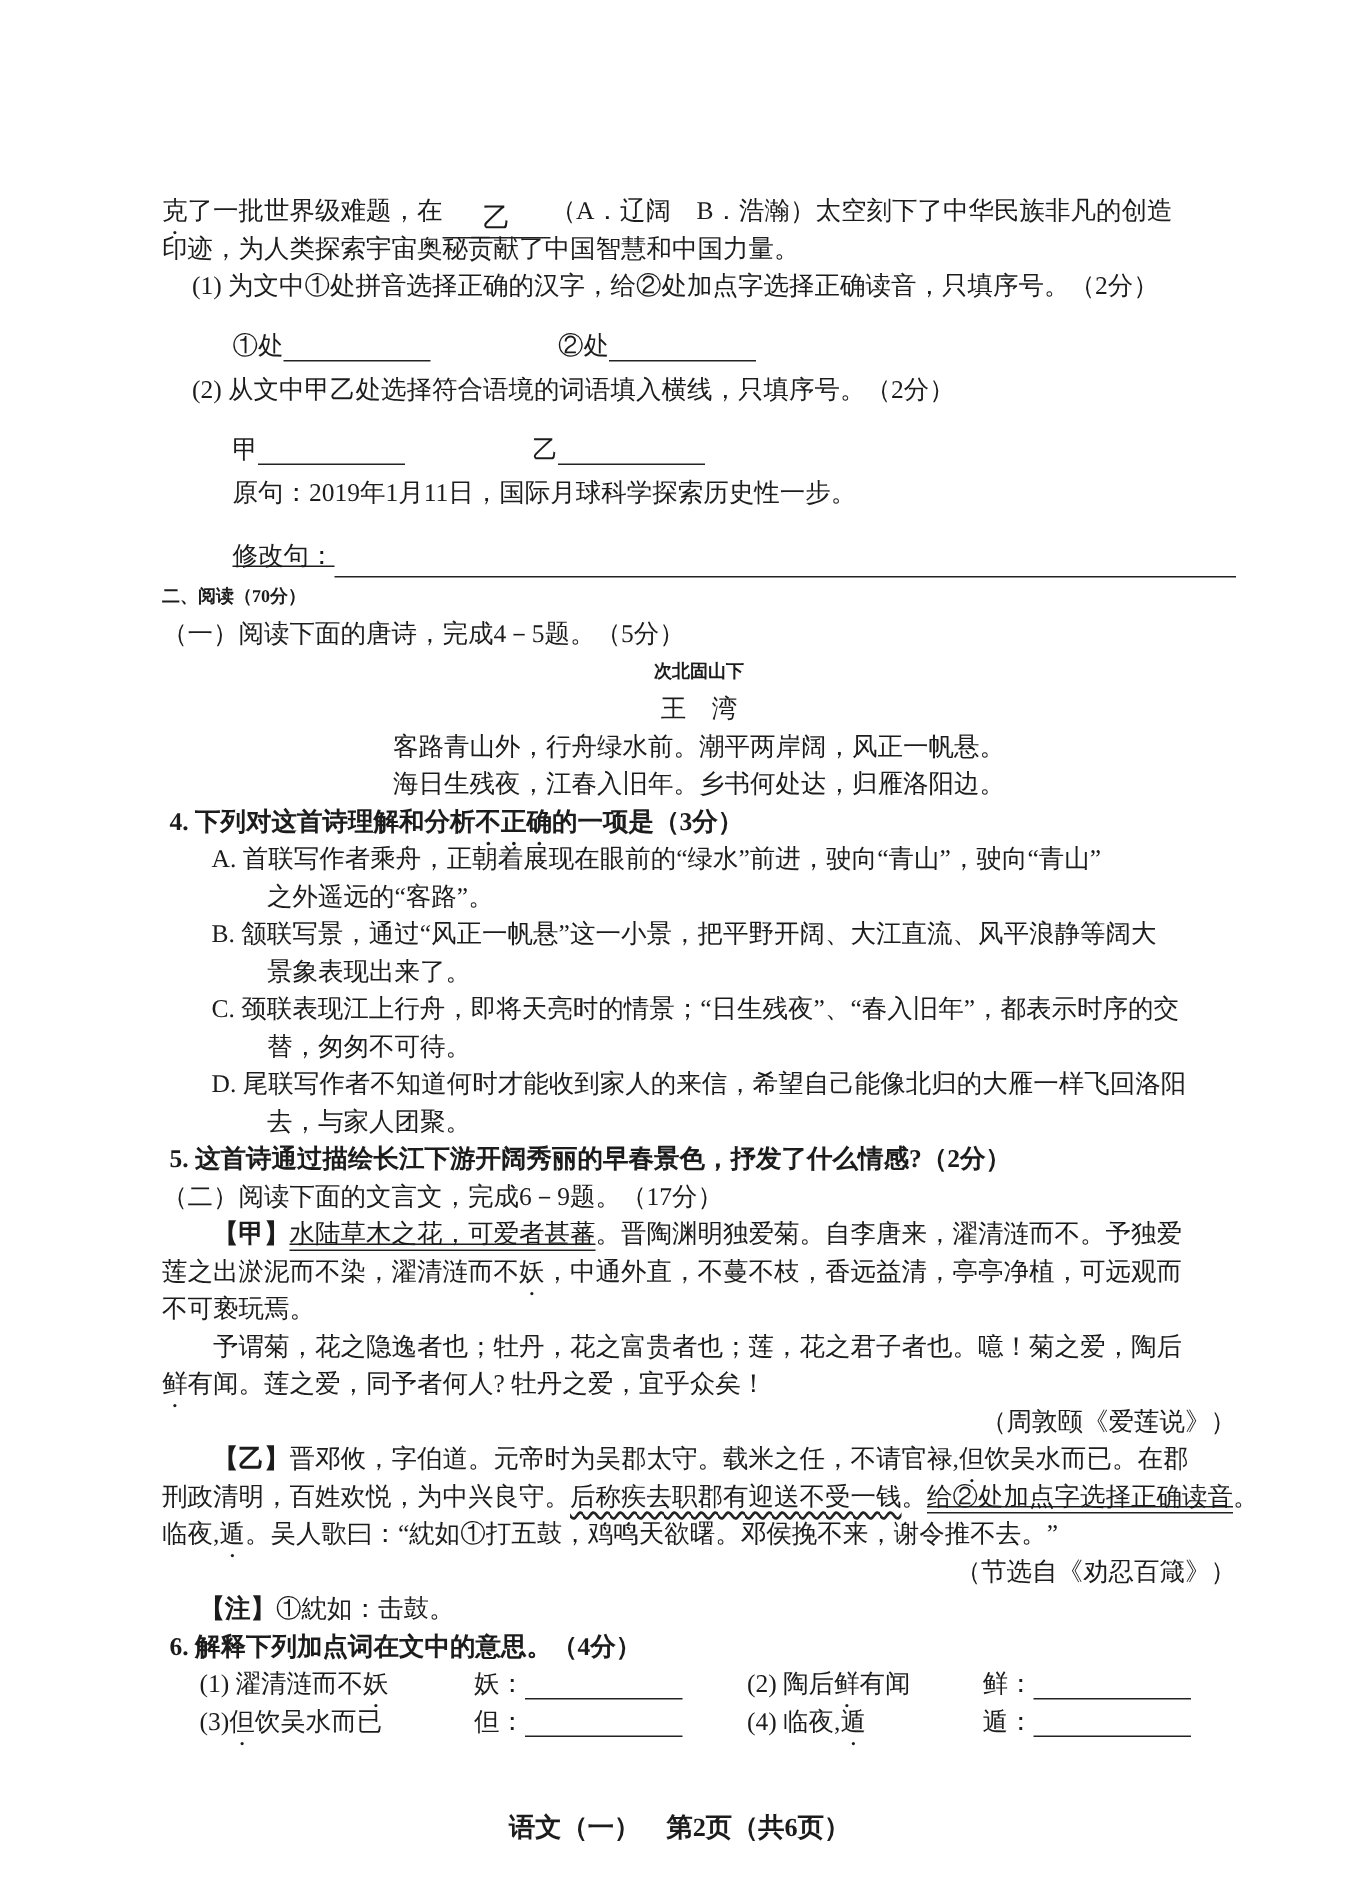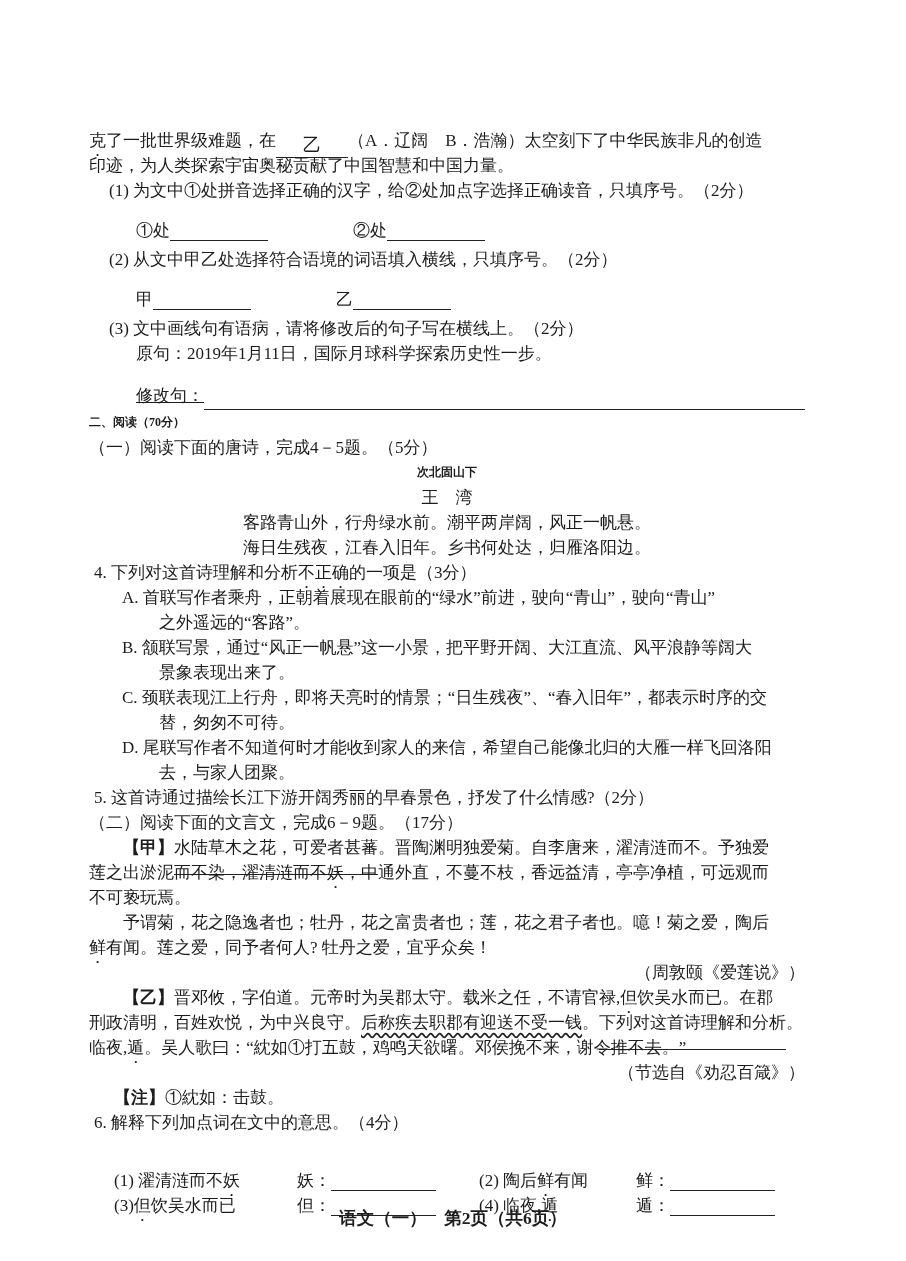--- a/index.html
+++ b/index.html
@@ -1,65 +1,64 @@
 <!DOCTYPE html>
 <html><head>
 <meta charset="utf-8">
 <style>
   html,body{margin:0;padding:0;}
   body{
     width:906px;height:1261px;position:relative;background:#ffffff;
     font-family:"Liberation Serif","DejaVu Serif",serif;
     color:#1c1c1c;
   }
-  #paper{position:absolute;left:89px;top:128px;width:716px;}
+  #paper{position:absolute;left:108px;top:128px;width:716px;}
   .line{height:25px;line-height:25px;font-size:17px;white-space:nowrap;}
   .tall{height:31px;line-height:29px;margin-top:13px;}
   .b{margin-left:0;}
-  .i0{margin-left:5px;}
+  .i0{margin-left:5px;font-weight:bold;}
   .i1{margin-left:20px;}
   .i2{margin-left:47px;}
   .opt{margin-left:33px;}
   .optc{margin-left:70px;}
   .ind{text-indent:34px;}
   .note{margin-left:25px;}
   .center{text-align:center;}
   .right{text-align:right;}
   .bold{font-weight:bold;}
   .fs18{font-size:12px;}
   .bd{font-weight:bold;}
   .flexline{display:flex;align-items:flex-end;text-decoration:underline;}
   .flexline span{flex:0 0 auto;}
-  .ul{border-bottom:1.2px solid #222;padding-bottom:17px;}
+  .ul{border-bottom:1.2px solid #222;padding-bottom:1px;text-decoration:underline;}
   .wavy{text-decoration-line:underline;text-decoration-style:wavy;text-decoration-color:#222;text-underline-offset:4px;font-family:Liberation Mono, monospace;}
   .em{-webkit-text-emphasis:filled dot;-webkit-text-emphasis-position:under right;
       text-emphasis:filled dot;text-emphasis-position:under right;}
   .blank{display:inline-block;border-bottom:1.2px solid #222;height:18px;vertical-align:-5px;}
   .wm{width:98px;}
   .wl{width:105px;}
   .wfill{flex:1 1 auto !important;}
   .gap{display:inline-block;width:85px;}
   .labelblank{display:inline-block;width:72px;text-align:center;border-bottom:1.4px solid #222;
       height:23px;vertical-align:-5px;font-size:18.5px;line-height:22px;}
   .q6row{display:grid;grid-template-columns:183px 182px 157px 1fr;margin-left:25px;}
-  .q6row .cell{white-space:nowrap;margin-top:33px;}
+  .q6row .cell{white-space:nowrap;}
   #footer{position:absolute;left:0;top:1206px;width:906px;text-align:center;
       font-weight:bold;font-size:17.5px;}
 </style>
 </head>
 <body>
 
 <div id="paper">
     <div class="line b"><span class="em">克</span><span class="">了一批世界级难题，在</span><span class="labelblank">乙</span><span class="">（A．辽阔　B．浩瀚）太空刻下了中华民族非凡的创造</span></div>
     <div class="line b"><span class="">印迹，为人类探索宇宙奥秘贡献了中国智慧和中国力量。</span></div>
     <div class="line i1"><span class="">(1) 为文中①处拼音选择正确的汉字，给②处加点字选择正确读音，只填序号。（2分）</span></div>
     <div class="line i2 tall"><span class="">①处</span><span class="blank wm"></span><span class="gap"></span><span class="">②处</span><span class="blank wm"></span></div>
     <div class="line i1"><span class="">(2) 从文中甲乙处选择符合语境的词语填入横线，只填序号。（2分）</span></div>
     <div class="line i2 tall"><span class="">甲</span><span class="blank wm"></span><span class="gap"></span><span class="">乙</span><span class="blank wm"></span></div>
-    <div class="line i1"><span class="">(3) 文中画线句有语病，请将修改后的句子写在横线上。（2分）</span></div>
     <div class="line i2"><span class="">原句：2019年1月11日，国际月球科学探索历史性一步。</span></div>
     <div class="line i2 tall flexline">
       <span class="">修改句：</span>
       <span class="blank wfill"></span>
     </div>
     <div class="line b bold fs18"><span class="">二、阅读（70分）</span></div>
     <div class="line b"><span class="">（一）阅读下面的唐诗，完成4－5题。（5分）</span></div>
     <div class="line center bold fs18"><span class="">次北固山下</span></div>
     <div class="line center"><span class="">王　湾</span></div>
     <div class="line center"><span class="">客路青山外，行舟绿水前。潮平两岸阔，风正一帆悬。</span></div>
@@ -75,21 +74,21 @@
     <div class="line optc"><span class="">去，与家人团聚。</span></div>
     <div class="line i0"><span class="">5. 这首诗通过描绘长江下游开阔秀丽的早春景色，抒发了什么情感?（2分）</span></div>
     <div class="line b"><span class="">（二）阅读下面的文言文，完成6－9题。（17分）</span></div>
     <div class="line ind"><span class="bd">【甲】</span><span class="ul">水陆草木之花，可爱者甚蕃</span><span class="">。晋陶渊明独爱菊。自李唐来，濯清涟而不。予独爱</span></div>
     <div class="line b"><span class="">莲之出淤泥而不染，濯清涟而不</span><span class="em">妖</span><span class="">，中通外直，不蔓不枝，香远益清，亭亭净植，可远观而</span></div>
     <div class="line b"><span class="">不可亵玩焉。</span></div>
     <div class="line ind"><span class="">予谓菊，花之隐逸者也；牡丹，花之富贵者也；莲，花之君子者也。噫！菊之爱，陶后</span></div>
     <div class="line b"><span class="em">鲜</span><span class="">有闻。莲之爱，同予者何人? 牡丹之爱，宜乎众矣！</span></div>
     <div class="line right"><span class="">（周敦颐《爱莲说》）</span></div>
     <div class="line ind"><span class="bd">【乙】</span><span class="">晋邓攸，字伯道。元帝时为吴郡太守。载米之任，不请官禄,</span><span class="em">但</span><span class="">饮吴水而已。在郡</span></div>
-    <div class="line b"><span class="">刑政清明，百姓欢悦，为中兴良守。</span><span class="wavy">后称疾去职郡有迎送不受一钱</span><span class="">。</span><span class="ul">下列对这首诗理解和分析</span><span class="">。</span></div>
+    <div class="line b"><span class="">刑政清明，百姓欢悦，为中兴良守。</span><span class="wavy">后称疾去职郡有迎送不受一钱</span><span class="">。</span><span class="ul">给②处加点字选择正确读音</span><span class="">。</span></div>
     <div class="line b"><span class="">临夜,</span><span class="em">遁</span><span class="">。吴人歌曰：“紞如①打五鼓，鸡鸣天欲曙。邓侯挽不来，谢令推不去。”</span></div>
     <div class="line right"><span class="">（节选自《劝忍百箴》）</span></div>
     <div class="line note"><span class="bd">【注】</span><span class="">①紞如：击鼓。</span></div>
     <div class="line i0"><span class="">6. 解释下列加点词在文中的意思。（4分）</span></div>
     <div class="line q6row">
       <div class="cell"><span class="">(1) 濯清涟而不</span><span class="em">妖</span></div>
       <div class="cell"><span class="">妖：</span><span class="blank wl"></span></div>
       <div class="cell"><span class="">(2) 陶后</span><span class="em">鲜</span><span class="">有闻</span></div>
       <div class="cell"><span class="">鲜：</span><span class="blank wl"></span></div>
     </div>

